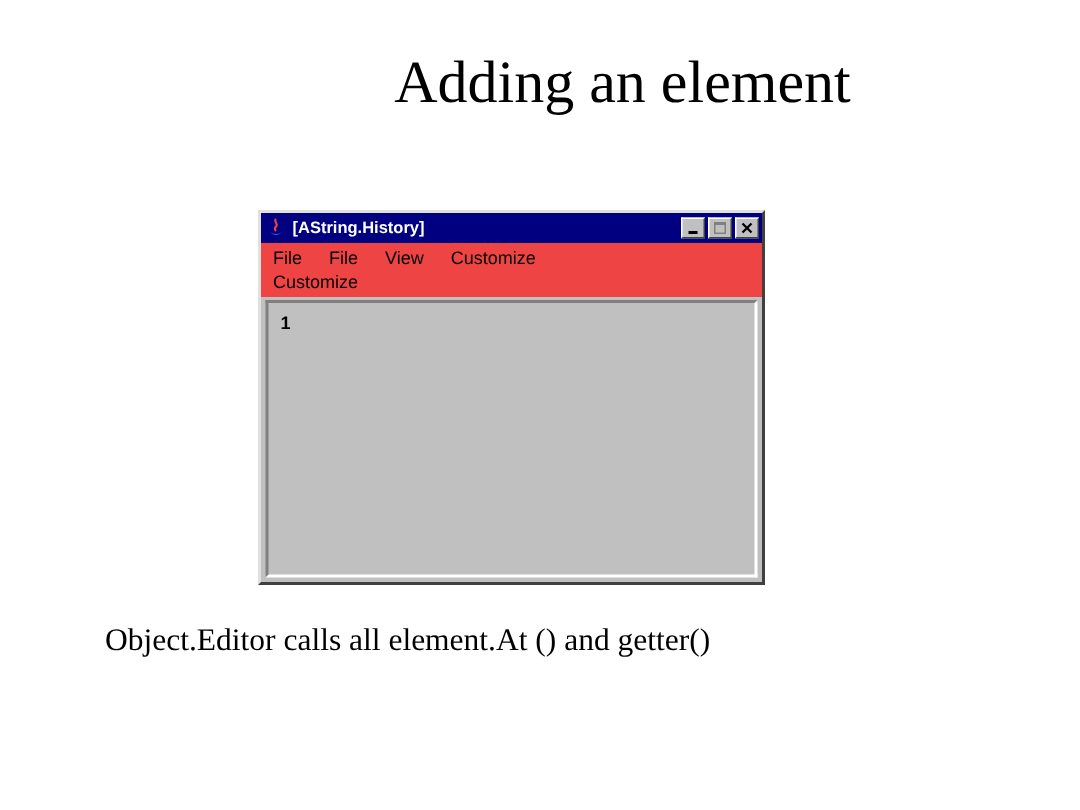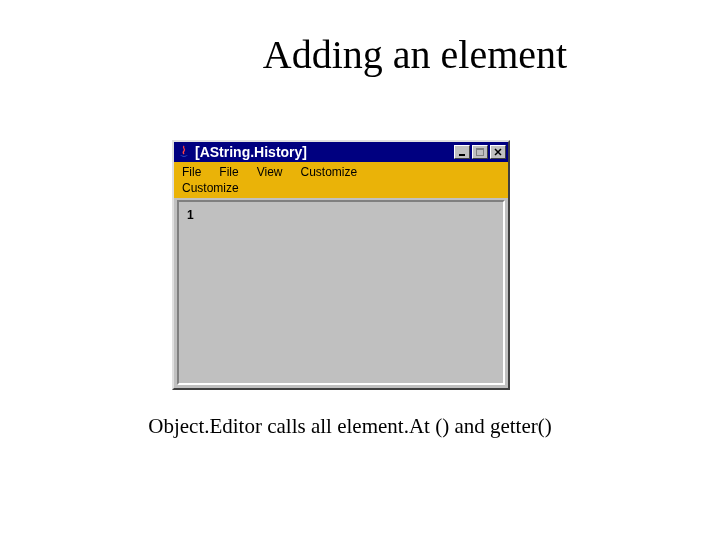--- a/index.html
+++ b/index.html
@@ -32,21 +32,21 @@
     flex-direction: column;
   }
   .titlebar {
     height: 20px;
     background: #000080;
     color: #fff;
     display: flex;
     align-items: center;
     padding: 1px 2px;
     font-family: Tahoma, Arial, sans-serif;
-    font-size: 14px;
+    font-size: 11px;
     font-weight: bold;
   }
   .titlebar .icon {
     width: 16px;
     height: 16px;
     margin-right: 3px;
     display: flex;
     align-items: center;
     justify-content: center;
   }
@@ -71,21 +71,21 @@
     font-family: Arial;
     font-size: 9px;
     font-weight: bold;
     color: #000;
     cursor: default;
   }
   .winbtn.maxbtn {
     color: #808080;
   }
   .menubar {
-    background: #eab308;
+    background: #ef4444;
     padding: 2px 4px 2px 4px;
     display: flex;
     flex-wrap: wrap;
     gap: 0;
     font-family: Tahoma, Arial, sans-serif;
     font-size: 12px;
   }
   .menubar .menu-item {
     padding: 1px 9px 1px 9px;
     cursor: default;
@@ -122,21 +122,20 @@
     margin-left: 1px;
     margin-top: 1px;
   }
   .caption {
     position: absolute;
     left: 70px;
     top: 414px;
     width: 560px;
     font-family: "Times New Roman", serif;
     font-size: 21px;
-    text-align: center;
     line-height: 1.22;
   }
 </style>
 </head>
 <body>
 
 <div class="slide-title">Adding an element</div>
 
 <div class="window">
   <div class="titlebar">

